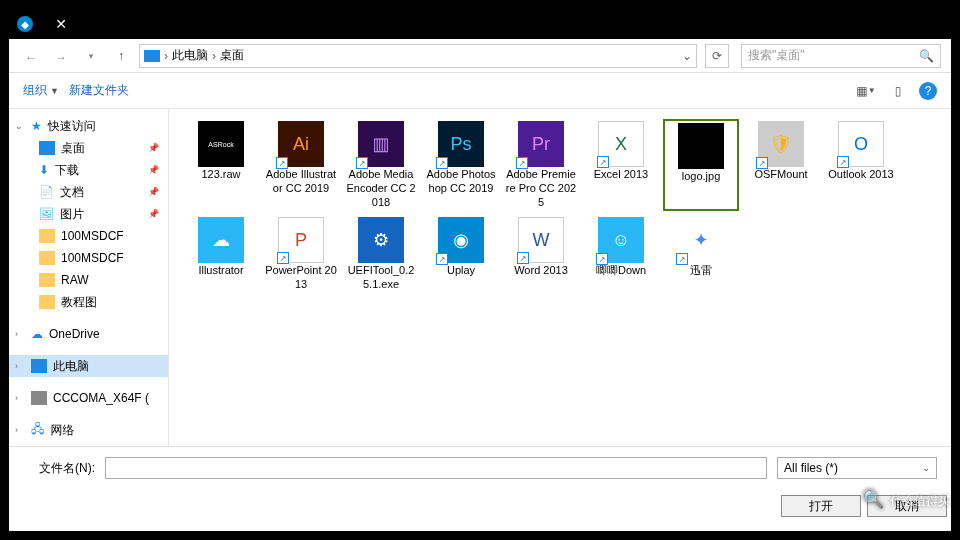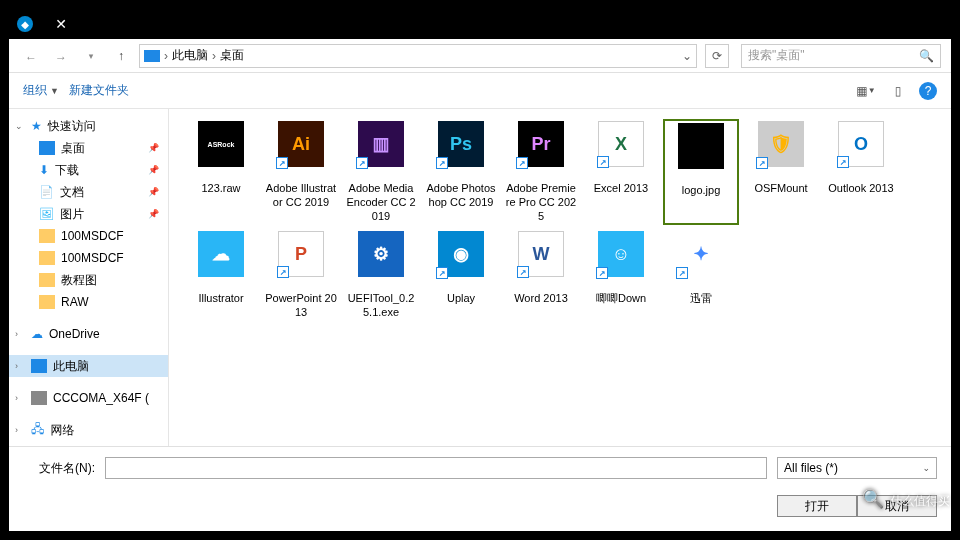--- a/index.html
+++ b/index.html
@@ -29,29 +29,29 @@
 .sitem{height:22px;display:flex;align-items:center;padding:0 8px 0 18px;gap:6px;cursor:pointer;white-space:nowrap}
 .sitem.sel{background:#cce4f7}
 .sitem .chv{font-size:9px;color:#666;margin-left:-12px;width:10px}
 .sitem .sic{width:16px;height:14px;flex-shrink:0}
 .sitem .pin{margin-left:auto;color:#888;font-size:9px}
 .sgap{height:10px}
 .content{flex:1;padding:10px 14px;overflow:auto}
 .grid{display:flex;flex-wrap:wrap;gap:4px}
 .file{width:76px;display:flex;flex-direction:column;align-items:center;padding:2px;cursor:pointer}
 .file.selected{border:2px solid #4d7c0f}
-.file .thumb{width:46px;height:46px;display:flex;align-items:center;justify-content:center;font-size:18px;font-weight:bold;color:#fff;position:relative}
+.file .thumb{width:46px;height:46px;display:flex;align-items:center;justify-content:center;font-size:18px;font-weight:normal;color:#fff;position:relative}
 .file .thumb .sc{position:absolute;left:-2px;bottom:-2px;width:12px;height:12px;background:#fff;border:1px solid #1e88e5;display:flex;align-items:center;justify-content:center;font-size:8px;color:#1e88e5}
-.file .lbl{text-align:center;font-size:11px;line-height:14px;margin-top:14px;word-break:break-all;max-height:56px;overflow:hidden}
+.file .lbl{text-align:center;font-size:11px;line-height:14px;margin-top:0;word-break:break-all;max-height:56px;overflow:hidden}
 .bottom{border-top:1px solid #e0e0e0;padding:10px 14px;display:flex;align-items:center;gap:10px}
 .fnlabel{width:72px;text-align:right}
 .fninput{flex:1;height:22px;border:1px solid #aaa;padding:0 4px}
 .filter{width:160px;height:22px;border:1px solid #aaa;display:flex;align-items:center;padding:0 6px}
 .filter .dd{margin-left:auto;font-size:9px;color:#555}
-.btnrow{display:flex;justify-content:flex-end;padding:6px 14px 14px;}
+.btnrow{display:flex;justify-content:flex-end;padding:6px 4px 14px;gap:6px}
 .btn{width:80px;height:22px;border:1px solid #888;background:#f0f0f0;cursor:pointer}
 .watermark{position:absolute;right:10px;bottom:30px;color:#fff;font-size:18px;opacity:.7;text-shadow:0 0 4px #000}
 .ic-star{color:#1e88e5}
 .ic-folder{background:#ffcc66}
 .ic-hd{background:#888}
 </style>
 </head>
 <body>
 
 <div class="window">
@@ -121,25 +121,25 @@
           <div class="sitem" style="padding-left: 30px;">
             <span class="sic ic-folder"></span>
             <span>100MSDCF</span>
           </div>
           <div class="sitem" style="padding-left: 30px;">
             <span class="sic ic-folder"></span>
             <span>100MSDCF</span>
           </div>
           <div class="sitem" style="padding-left: 30px;">
             <span class="sic ic-folder"></span>
+            <span>RAW</span>
+          </div>
+          <div class="sitem" style="padding-left: 30px;">
+            <span class="sic ic-folder"></span>
             <span>教程图</span>
-          </div>
-          <div class="sitem" style="padding-left: 30px;">
-            <span class="sic ic-folder"></span>
-            <span>RAW</span>
           </div>
         </div>
       <div class="sgap"></div>
       <div class="sitem">
           <span class="chv">›</span>
           <span style="color:#1e88e5">☁</span>
           <span>OneDrive</span>
         </div>
       <div class="sgap"></div>
       <div class="sitem sel">
@@ -166,28 +166,28 @@
           <div class="file">
             <div class="thumb" style="background: rgb(0, 0, 0); font-size: 7px;">ASRock</div>
             <div class="lbl">123.raw</div>
           </div>
           <div class="file">
             <div class="thumb" style="background: rgb(59, 18, 0); color: rgb(255, 154, 0);">Ai<div class="sc">↗</div></div>
             <div class="lbl">Adobe Illustrator CC 2019</div>
           </div>
           <div class="file">
             <div class="thumb" style="background: rgb(45, 11, 77); color: rgb(199, 146, 255);">▥<div class="sc">↗</div></div>
-            <div class="lbl">Adobe Media Encoder CC 2019</div>
+            <div class="lbl">Adobe Media Encoder CC 2018</div>
           </div>
           <div class="file">
             <div class="thumb" style="background: rgb(0, 28, 51); color: rgb(49, 197, 240);">Ps<div class="sc">↗</div></div>
             <div class="lbl">Adobe Photoshop CC 2019</div>
           </div>
           <div class="file">
-            <div class="thumb" style="background: #000000; color: rgb(224, 135, 255);">Pr<div class="sc">↗</div></div>
+            <div class="thumb" style="background: #4c1d95; color: rgb(224, 135, 255);">Pr<div class="sc">↗</div></div>
             <div class="lbl">Adobe Premiere Pro CC 2025</div>
           </div>
           <div class="file">
             <div class="thumb" style="background: rgb(255, 255, 255); color: rgb(31, 114, 68); border: 1px solid rgb(204, 204, 204);">X<div class="sc">↗</div></div>
             <div class="lbl">Excel 2013</div>
           </div>
           <div class="file selected">
             <div class="thumb" style="background: rgb(0, 0, 0);"></div>
             <div class="lbl">logo.jpg</div>
           </div>

